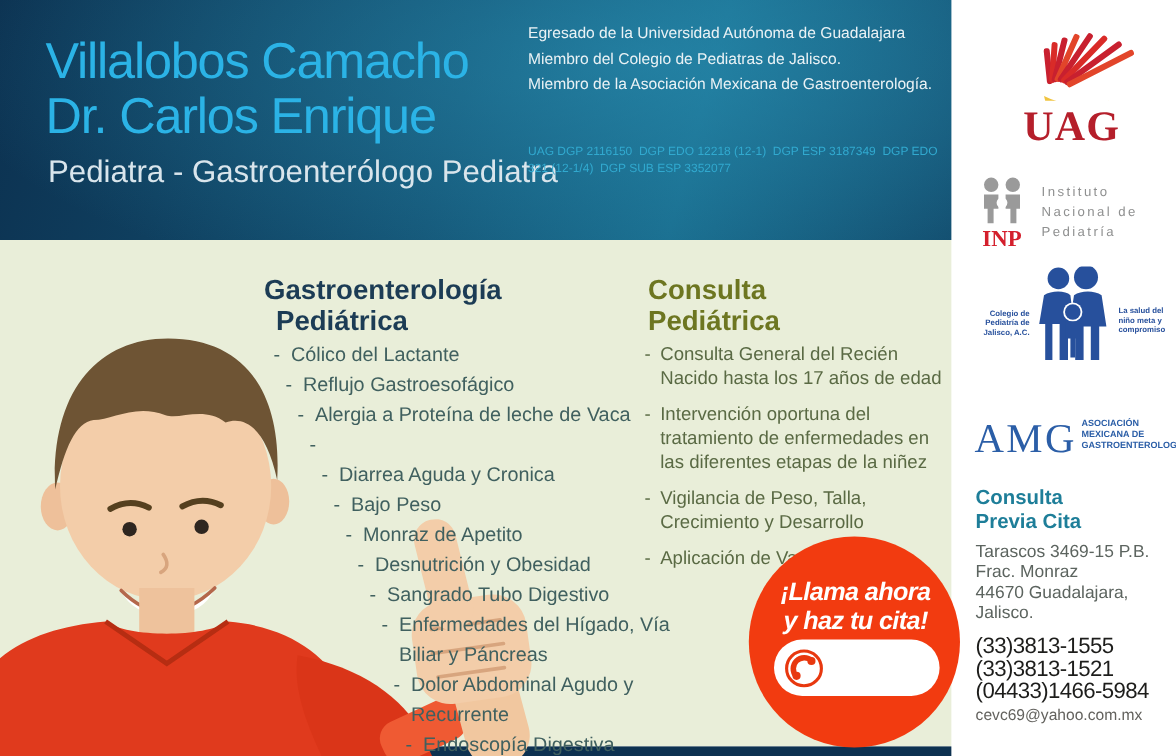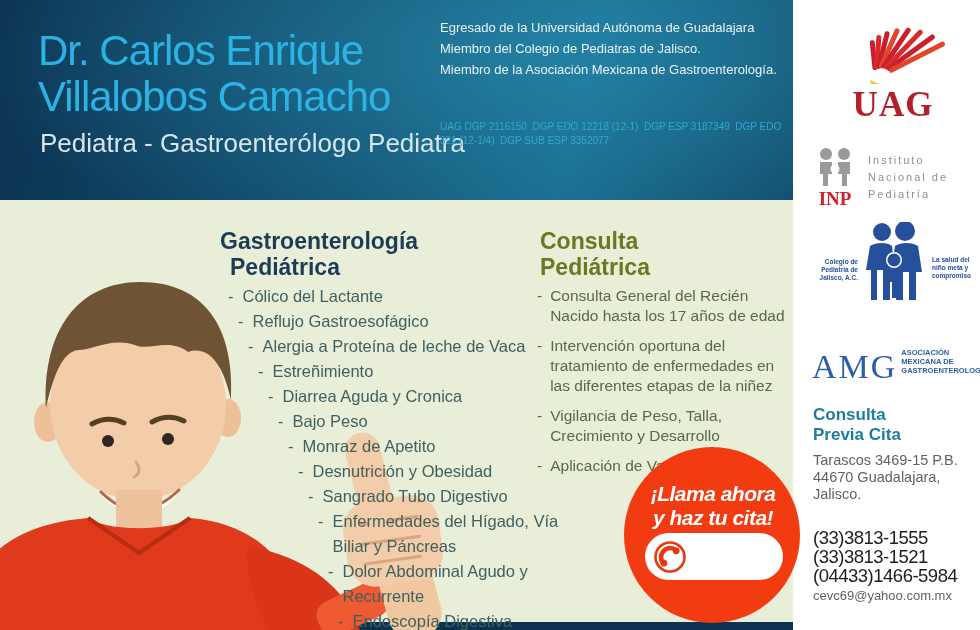--- a/index.html
+++ b/index.html
@@ -62,22 +62,22 @@
   #contact-address{left:813px;top:452px;width:160px;color:#5c645f;font-size:14.5px;line-height:17px;}
   #contact-phones{left:813px;top:528px;width:165px;color:#1d1d1b;font-size:18.5px;line-height:19px;letter-spacing:-.5px;}
   #contact-email{left:813px;top:588px;color:#63625e;font-size:13px;}
 </style>
 </head>
 <body>
 
 <div class="abs" id="header"></div>
 
 <div class="abs" id="doctor-name">
+  <span style="display:block">Villalobos Camacho</span>
   <span style="display:block">Dr. Carlos Enrique</span>
-  <span style="display:block">Villalobos Camacho</span>
 </div>
 <div class="abs" id="specialty">Pediatra - Gastroenterólogo Pediatra</div>
 
 <div class="abs" id="creds">
     <div class="cred-line">Egresado de la Universidad Autónoma de Guadalajara</div>
     <div class="cred-line">Miembro del Colegio de Pediatras de Jalisco.</div>
     <div class="cred-line">Miembro de la Asociación Mexicana de Gastroenterología.</div>
   </div>
 <div class="abs" id="license">UAG DGP 2116150  DGP EDO 12218 (12-1)  DGP ESP 3187349  DGP EDO 321 (12-1/4)  DGP SUB ESP 3352077</div>
 
@@ -131,21 +131,20 @@
     <div class="svc-item" style="margin-left: 10px;">
       <span class="dash">-</span>
       <span class="txt">Reflujo Gastroesofágico</span>
     </div>
     <div class="svc-item" style="margin-left: 20px;">
       <span class="dash">-</span>
       <span class="txt">Alergia a Proteína de leche de Vaca</span>
     </div>
     <div class="svc-item" style="margin-left: 30px;">
       <span class="dash">-</span>
-      <span class="txt">Estreñimiento</span>
     </div>
     <div class="svc-item" style="margin-left: 40px;">
       <span class="dash">-</span>
       <span class="txt">Diarrea Aguda y Cronica</span>
     </div>
     <div class="svc-item" style="margin-left: 50px;">
       <span class="dash">-</span>
       <span class="txt">Bajo Peso</span>
     </div>
     <div class="svc-item" style="margin-left: 60px;">
@@ -286,20 +285,21 @@
   <div id="amg-abbr">AMG</div>
   <div id="amg-name">ASOCIACIÓN MEXICANA DE GASTROENTEROLOGÍA</div>
 </div>
 
 <div class="abs" id="contact-title">
   <span style="display:block">Consulta</span>
   <span style="display:block">Previa Cita</span>
 </div>
 <div class="abs" id="contact-address">
     <div class="plain-line">Tarascos 3469-15 P.B.</div>
+    <div class="plain-line">Frac. Monraz</div>
     <div class="plain-line">44670 Guadalajara,</div>
     <div class="plain-line">Jalisco.</div>
   </div>
 <div class="abs" id="contact-phones">
     <div class="plain-line">(33)3813-1555</div>
     <div class="plain-line">(33)3813-1521</div>
     <div class="plain-line">(04433)1466-5984</div>
   </div>
 <div class="abs" id="contact-email">cevc69@yahoo.com.mx</div>
 

